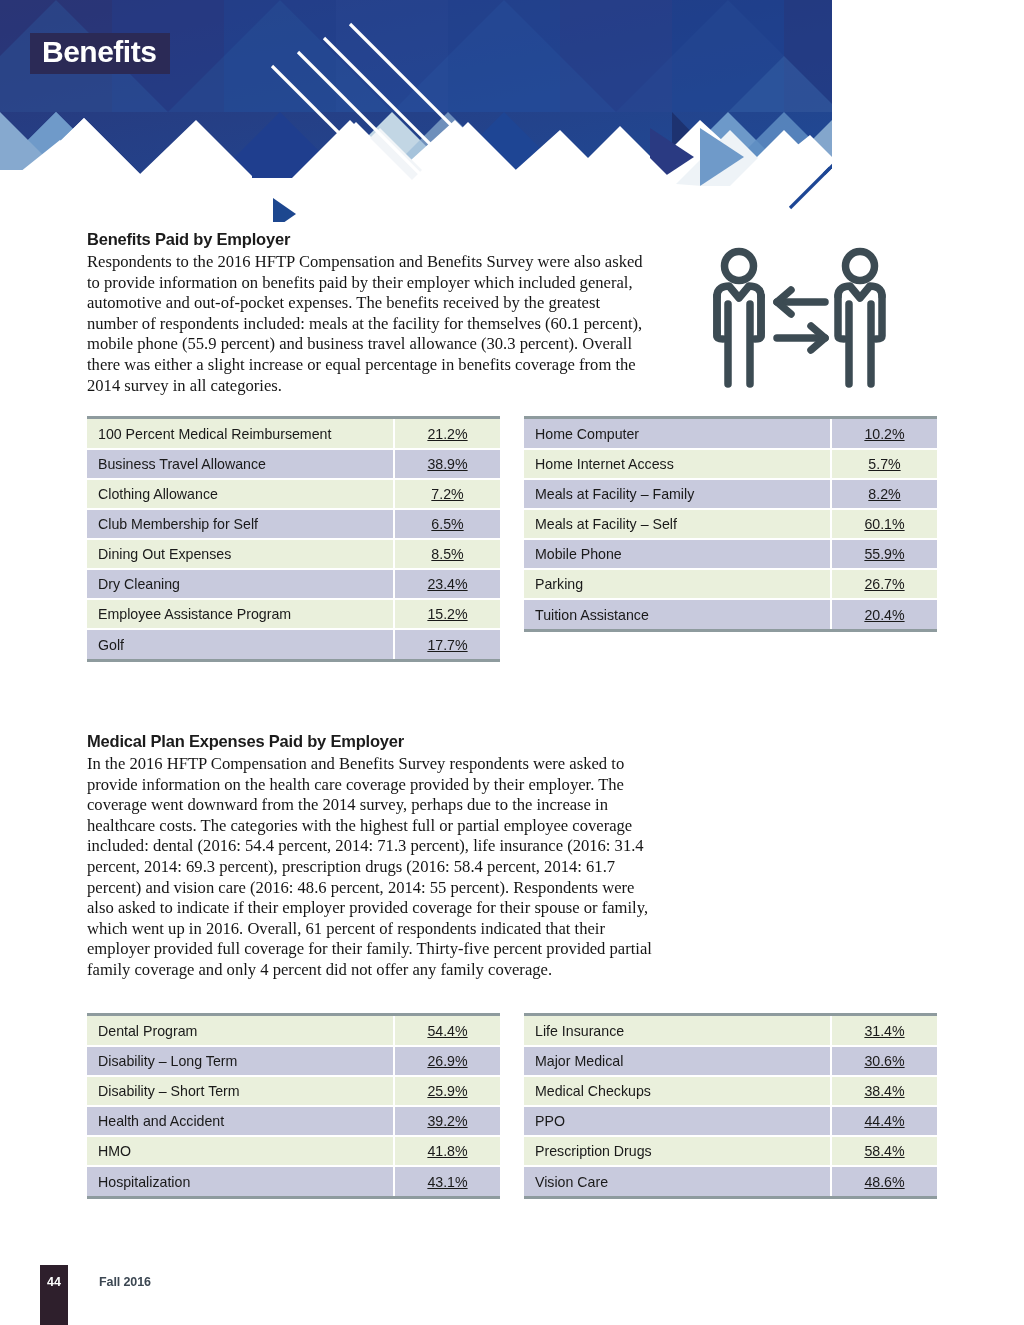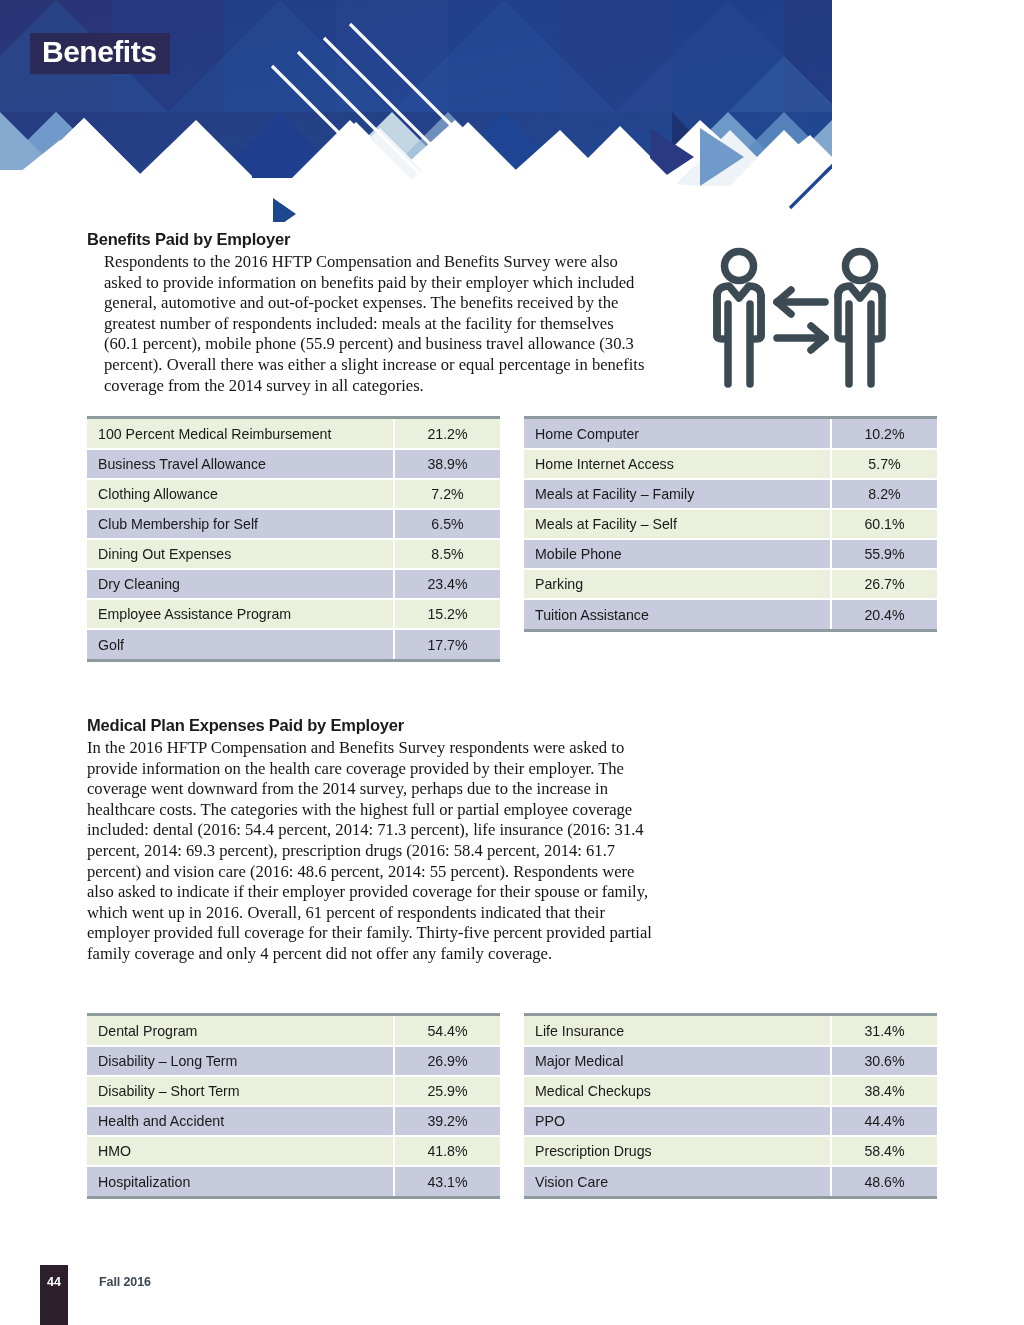--- a/index.html
+++ b/index.html
@@ -44,60 +44,60 @@
   .sec-body{
     font-family:"Liberation Serif", serif;
     font-size:16.6px;
     line-height:20.6px;
     color:#151515;
     text-align:left;
   }
 
   
   .sec1{ position:absolute; left:87px; top:8px; width:565px; }
-  .sec1 .sec-body{ margin-top:3px;margin-left:17px; }
+  .sec1 .sec-body{ margin-top:3px; }
 
   
   .people-icon{ position:absolute; left:697px; top:22px; width:205px; height:150px; }
 
   
   .tbl{
     position:absolute;
     border-collapse:collapse;
     font-family:"Liberation Sans", sans-serif;
     font-size:14.2px;
     color:#1a1a1a;
   }
   .tbl td{
     height:30px;
     vertical-align:middle;
     border-bottom:2px solid #ffffff;
   }
   .tbl tr:last-child td{ border-bottom:none; }
   .tbl td.lbl{ padding-left:11px; text-align:left; }
-  .tbl td.val{ text-align:center; width:106px; border-left:2px solid #ffffff; }
+  .tbl td.val{ text-align:center; width:106px; border-left:2px solid #ffffff;text-decoration:underline; }
   .tbl tr.green td{ background:#eaf0dc;margin-top:6px; }
   .tbl tr.lav   td{ background:#c8cadd; }
 
   .tbl-wrap{ position:absolute; }
   .tbl-wrap:before{
     content:""; position:absolute; left:0; right:0; top:-3px;
     height:3px; background:#8e9b9e;
   }
   .tbl-wrap:after{
     content:""; position:absolute; left:0; right:0; bottom:-3px;
     height:3px; background:#8e9b9e;
   }
   .tbl-wrap table{ position:relative; width:100%; }
 
   
   #t1{ left:87px; top:197px;  width:413px; }
   #t2{ left:524px; top:197px; width:413px; }
   
-  .sec2{ position:absolute; left:87px; top:494px; width:568px; }
+  .sec2{ position:absolute; left:87px; top:510px; width:568px; }
   .sec2 .sec-body{ margin-top:3px; }
   
   #t3{ left:87px;  top:794px; width:413px; }
   #t4{ left:524px; top:794px; width:413px; }
 
   
   .footer{ position:absolute; left:0; top:1265px; width:880px; height:60px; }
   .pagenum-tab{
     position:absolute; left:40px; top:0; width:28px; height:60px;
     background:#2e1f2c;

